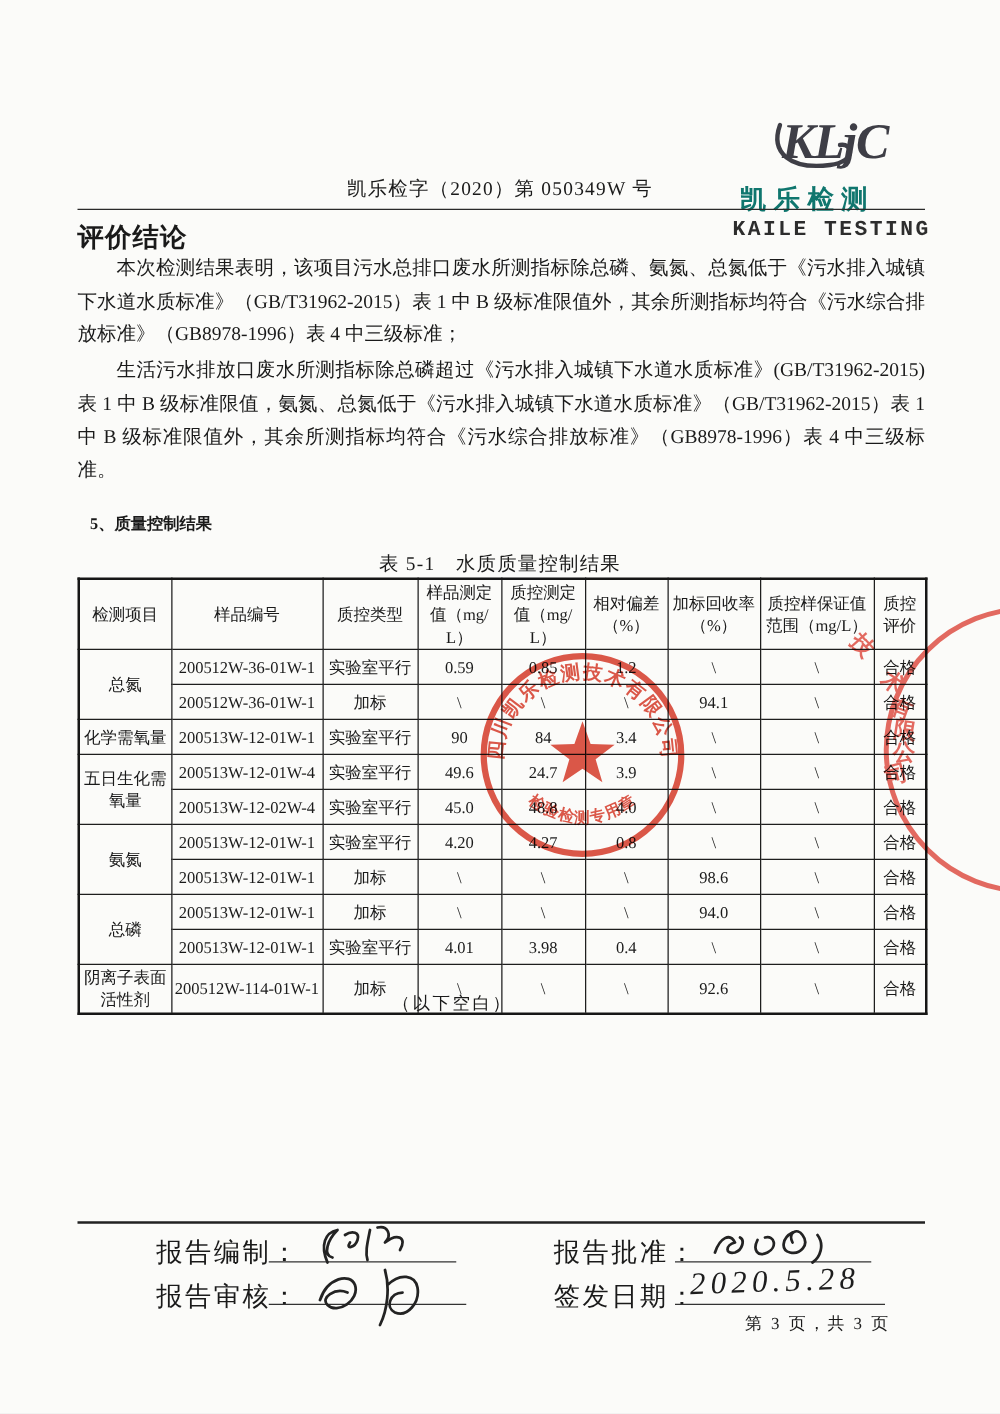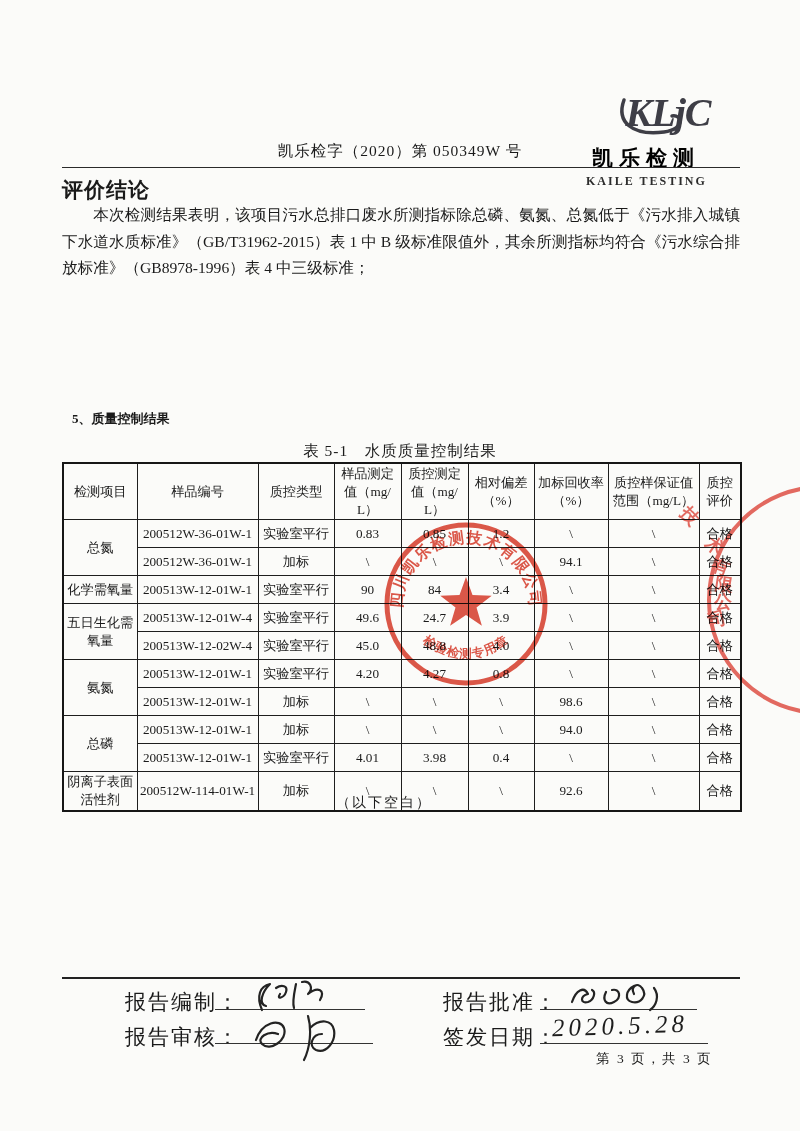--- a/index.html
+++ b/index.html
@@ -1,23 +1,23 @@
 <!DOCTYPE html>
 <html><head>
 <meta charset="utf-8">
 <style>
   html,body{margin:0;padding:0;background:#e8e8e6;}
   .page{position:relative;width:800px;height:1131px;margin:0 auto;background:#fbfbf9;
         font-family:"Liberation Serif","DejaVu Serif",serif;color:#1a1a1a;overflow:hidden;}
 
   
   .logo{position:absolute;top:54px;left:586px;width:164px;text-align:left;margin-top:34px;}
-  .logo-cn{font-size:21px;font-weight:bold;letter-spacing:6px;text-indent:6px;color:#000000;margin-top:0px;}
-  .logo-en{font-size:12px;font-weight:bold;letter-spacing:2px;color:#2d2d2d;margin-top:2px;
-           font-family:Liberation Serif, serif;}
+  .logo-cn{font-size:21px;font-weight:bold;letter-spacing:6px;text-indent:6px;color:#0f766e;margin-top:0px;}
+  .logo-en{font-size:17px;font-weight:bold;letter-spacing:2px;color:#2d2d2d;margin-top:2px;
+           font-family:Liberation Mono, monospace;}
 
   .doc-number{position:absolute;top:141px;left:0;width:100%;text-align:center;font-size:15.5px;letter-spacing:1px;}
   .top-rule{position:absolute;left:62px;top:167px;width:678px;height:0;border-top:1.6px solid #2a2a2a;}
 
   .h-eval{position:absolute;left:62px;top:176px;font-size:21px;font-weight:bold;letter-spacing:1px;}
   .para{position:absolute;left:62px;width:678px;margin:0;font-size:15.6px;line-height:26.5px;
         text-align:justify;text-indent:2em;}
   .p1{top:202px;}
   .p2{top:284px;}
   .h-sec{position:absolute;left:62px;top:410px;font-size:13px;font-weight:bold;margin-left:10px;}
@@ -25,21 +25,21 @@
   .caption{position:absolute;left:0;top:441px;width:100%;text-align:center;font-size:15.5px;font-weight:normal;letter-spacing:1px;}
 
   
   #qc-table{position:absolute;left:62px;top:462px;width:678px;border-collapse:collapse;table-layout:fixed;
             font-size:13.2px;border:2px solid #161616;}
   #qc-table th,#qc-table td{border:1px solid #1e1e1e;text-align:center;vertical-align:middle;
             padding:1px 2px;font-weight:normal;line-height:1.35;word-break:break-all;}
   #qc-table thead tr{height:44px;}
   #qc-table tbody tr{height:28px;}
 
-  .blank-note{position:absolute;left:62px;top:794px;width:600px;text-align:center;font-size:14px;letter-spacing:2px;padding-left:22px;}
+  .blank-note{position:absolute;left:62px;top:794px;width:600px;text-align:center;font-size:14px;letter-spacing:2px;}
 
   
   .stamp1{position:absolute;left:380px;top:518px;mix-blend-mode:multiply;opacity:.85;}
   .stamp2{position:absolute;left:660px;top:468px;mix-blend-mode:multiply;opacity:.8;}
 
   
   .footer-rule{position:absolute;left:62px;top:977px;width:678px;height:0;border-top:2px solid #222;}
   .sig-label{position:absolute;font-size:21px;letter-spacing:2px;}
   .lbl-prepare{left:125px;top:988px;}
   .lbl-review{left:125px;top:1023px;}
@@ -67,20 +67,21 @@
     </svg>
     <div class="logo-cn">凯乐检测</div>
     <div class="logo-en">KAILE TESTING</div>
   </div>
 
   <div class="doc-number">凯乐检字（2020）第 050349W 号</div>
   <div class="top-rule"></div>
 
   <div class="h-eval">评价结论</div>
   <p class="para p1">本次检测结果表明，该项目污水总排口废水所测指标除总磷、氨氮、总氮低于《污水排入城镇下水道水质标准》（GB/T31962-2015）表 1 中 B 级标准限值外，其余所测指标均符合《污水综合排放标准》（GB8978-1996）表 4 中三级标准；</p>
+  <p class="para p2">生活污水排放口废水所测指标除总磷超过《污水排入城镇下水道水质标准》(GB/T31962-2015)表 1 中 B 级标准限值，氨氮、总氮低于《污水排入城镇下水道水质标准》（GB/T31962-2015）表 1 中 B 级标准限值外，其余所测指标均符合《污水综合排放标准》（GB8978-1996）表 4 中三级标准。</p>
 
   <div class="h-sec">5、质量控制结果</div>
   <div class="caption">表 5-1　水质质量控制结果</div>
 
   <table id="qc-table">
     <colgroup>
       <col style="width:74px">
         <col style="width:121px">
         <col style="width:76px">
       <col style="width:67px">
@@ -101,21 +102,21 @@
           <th>加标回收率（%）</th>
           <th>质控样保证值范围（mg/L）</th>
           <th>质控评价</th>
         </tr>
       </thead>
     <tbody>
         <tr>
           <td rowspan="2">总氮</td>
           <td>200512W-36-01W-1</td>
           <td>实验室平行</td>
-          <td>0.83</td>
+          <td>0.59</td>
           <td>0.85</td>
           <td>1.2</td>
           <td>\</td>
           <td>\</td>
           <td>合格</td>
         </tr>
         <tr>
           <td>200512W-36-01W-1</td>
           <td>加标</td>
           <td>\</td>

